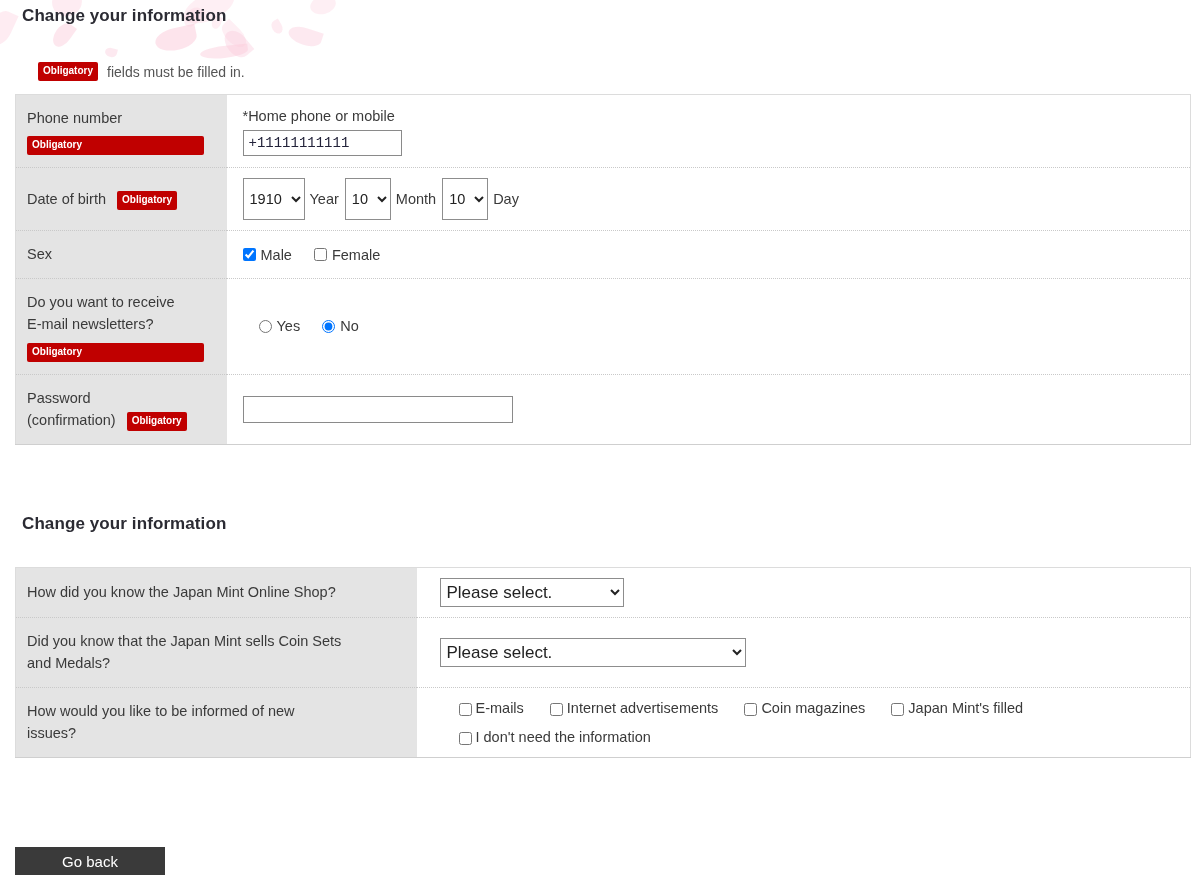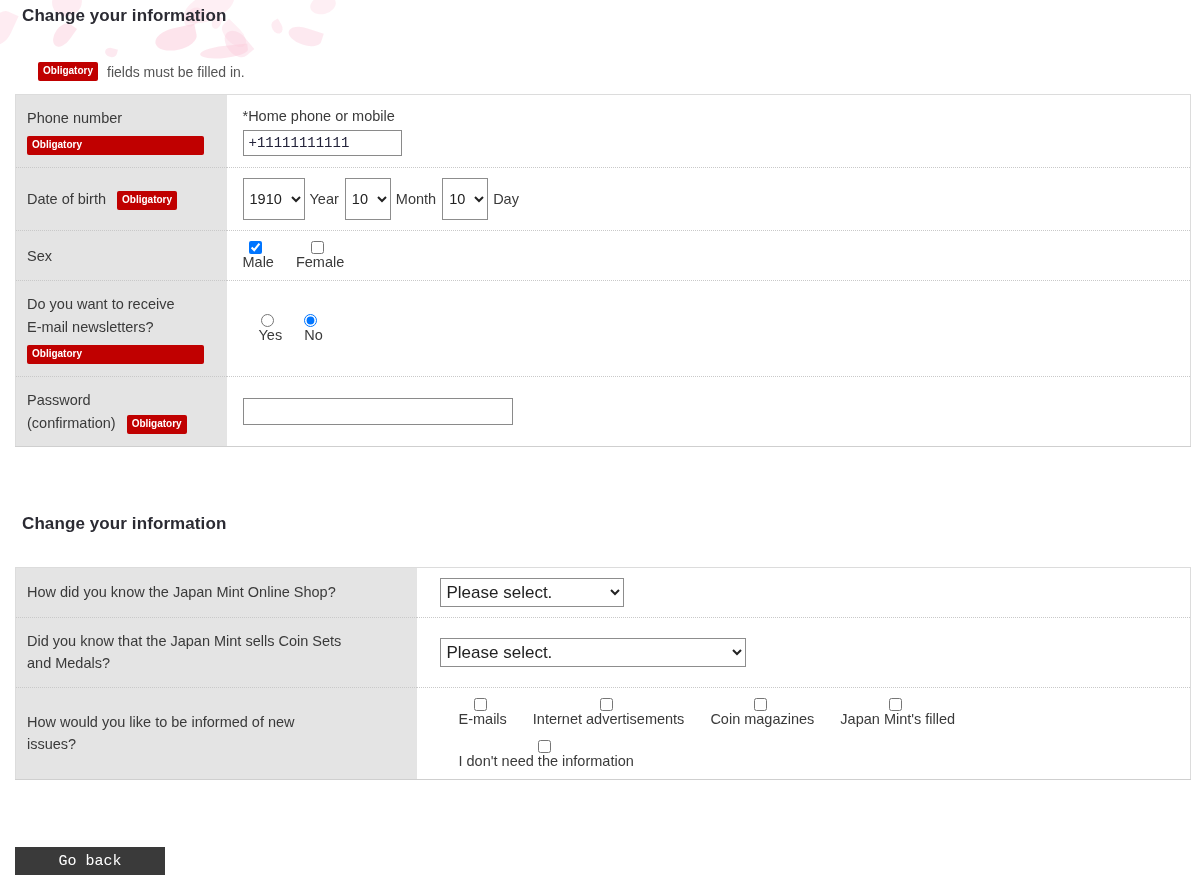--- a/index.html
+++ b/index.html
@@ -118,44 +118,43 @@
 
   select.big { height:29px; font-size:17px; }
   #sel-know   { width:184px; margin-left:11px; }
   #sel-sells  { width:306px; margin-left:11px; }
 
   
   .opt-row { display:flex; align-items:center; flex-wrap:wrap; margin-left:4px; }
   .opt {
     display:inline-flex; align-items:center;
     font-size:14.5px; color:#3a3a3a;
-    margin-right:22px; white-space:nowrap;flex-direction:column;
+    margin-right:22px; white-space:nowrap;
   }
   .opt input { margin:0 5px 0 0; }
 
   .cbx-grid { margin-left:30px; }
   .cbx-line { display:flex; align-items:center; flex-wrap:wrap; }
   .cbx-line + .cbx-line { margin-top:13px; }
   .cbx {
-    display:inline-flex; align-items:center;
+    display:inline-flex; align-items:flex-end;
     font-size:14.5px; color:#3a3a3a; white-space:nowrap;
     margin-right:26px;
-    flex-direction:column;
   }
   .cbx input { margin:0 4px 0 0; }
 
   .radio-pad { padding-left:16px; }
 
   
   .btn {
     position:absolute;
     display:flex; align-items:center; justify-content:center;
     font-size:15px;
     border:none; cursor:pointer;
-    font-family:Liberation Mono, monospace;
+    font-family:Liberation Sans, sans-serif;
   }
   #btn-back {
     left:15px; top:847px; width:150px; height:28px;
     background:#3a3a3a; color:#ffffff;
   }
   #btn-next {
     left:1041px; top:845px; width:150px; height:38px;
     background:#fba70b; color:#2a2a2a;
   }
 </style>

